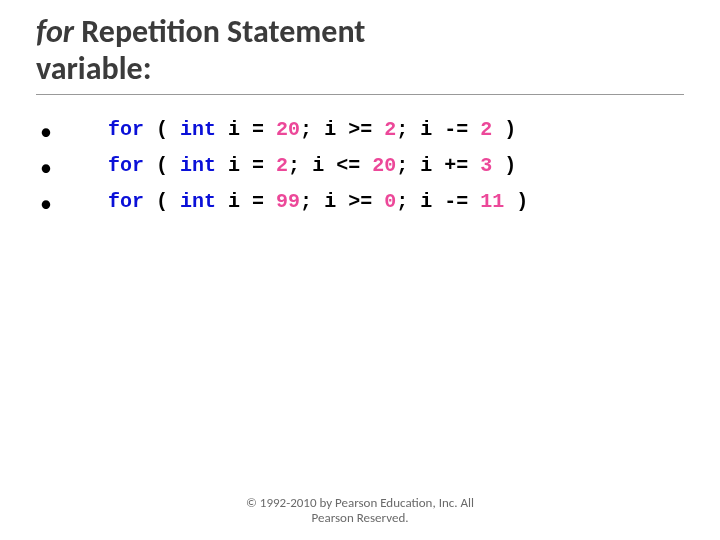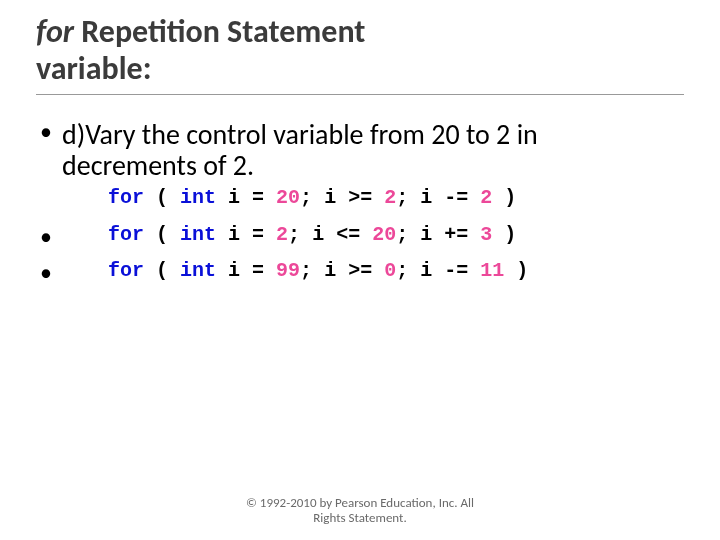--- a/index.html
+++ b/index.html
@@ -82,35 +82,31 @@
 <div class="slide">
 
   <div class="title">
     <span class="italic">for</span><span> Repetition Statement</span><br>
     <span>variable:</span>
   </div>
 
   <ul class="bullets">
 
     <li>
-      <span class="desc">
-        <span>d)Vary the control variable from 20 to 2 in</span><br>
-        <span>decrements of 2.</span>
-      </span>
       <span class="code"><span class="kw">for</span><span class="op"> ( </span><span class="kw">int</span><span> </span><span class="id">i</span><span class="op"> = </span><span class="num">20</span><span class="op">; </span><span class="id">i</span><span class="op"> &gt;= </span><span class="num">2</span><span class="op">; </span><span class="id">i</span><span class="op"> -= </span><span class="num">2</span><span class="op"> )</span></span>
     </li>
 
     <li>
       <span class="code"><span class="kw">for</span><span class="op"> ( </span><span class="kw">int</span><span> </span><span class="id">i</span><span class="op"> = </span><span class="num">2</span><span class="op">; </span><span class="id">i</span><span class="op"> &lt;= </span><span class="num">20</span><span class="op">; </span><span class="id">i</span><span class="op"> += </span><span class="num">3</span><span class="op"> )</span></span>
     </li>
 
     <li>
       <span class="code"><span class="kw">for</span><span class="op"> ( </span><span class="kw">int</span><span> </span><span class="id">i</span><span class="op"> = </span><span class="num">99</span><span class="op">; </span><span class="id">i</span><span class="op"> &gt;= </span><span class="num">0</span><span class="op">; </span><span class="id">i</span><span class="op"> -= </span><span class="num">11</span><span class="op"> )</span></span>
     </li>
 
   </ul>
 
   <div class="footer">
     <span>© 1992-2010 by Pearson Education, Inc. All</span><br>
-    <span>Rights Statement.</span>
+    <span>Pearson Reserved.</span>
   </div>
 
 </div>
 
 </body></html>

